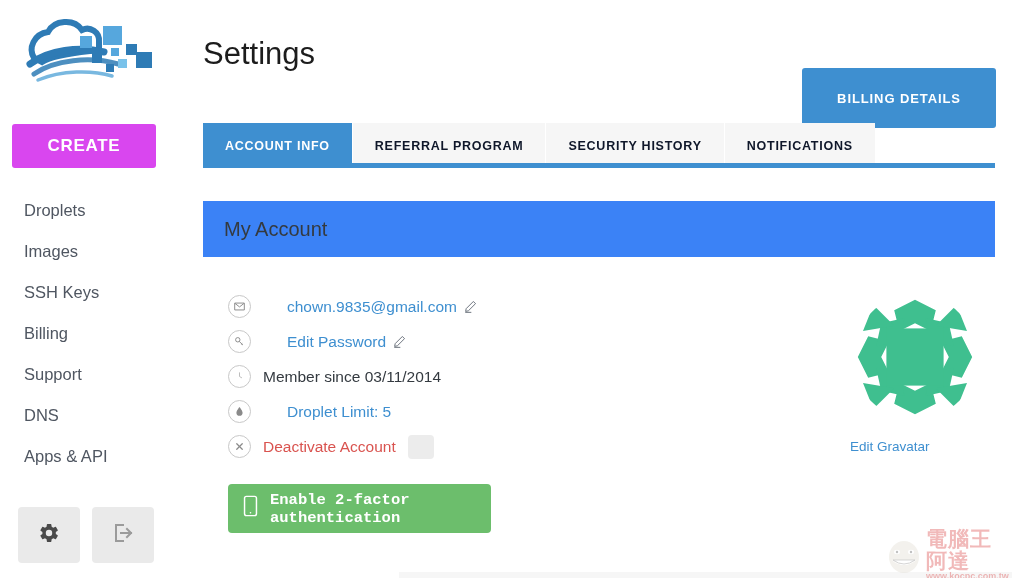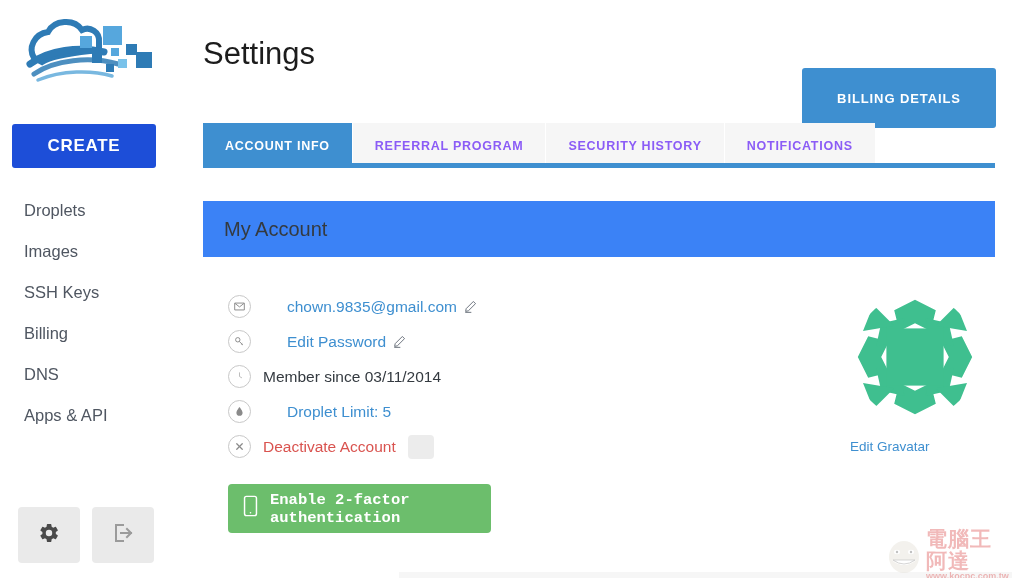--- a/index.html
+++ b/index.html
@@ -17,21 +17,21 @@
     width: 196px; height: 578px;
     background: #ffffff;
   }
   #logo {
     position: absolute; left: 14px; top: 12px;
     width: 150px; height: 76px;
   }
   #create-button {
     position: absolute; left: 12px; top: 124px;
     width: 144px; height: 44px;
-    background: #1d4ed8;
+    background: #d946ef;
     border-radius: 3px;
     color: #ffffff;
     font-size: 17px; font-weight: bold;
     letter-spacing: 0.7px;
     display: flex; align-items: center; justify-content: center;
     cursor: pointer;
   }
   #nav { position: absolute; left: 0; top: 190px; width: 196px; }
   .nav-item {
     height: 41px;
@@ -71,21 +71,21 @@
     cursor: pointer;
     margin-top: 40px;
   }
 
   
   #tabs { position: absolute; left: 7px; top: 123px; height: 45px; display: flex; }
   .tab {
     height: 45px;
     padding: 0 22px;
     background: #f6f6f6;
-    color: #8b5cf6;
+    color: #0f172a;
     font-size: 12.5px; font-weight: bold;
     letter-spacing: 0.75px;
     display: flex; align-items: center; justify-content: center;
     margin-right: 1px;
     cursor: pointer;
   }
   .tab.active { background: #3e8fd0; color: #ffffff; }
   #tab-underline {
     position: absolute; left: 7px; top: 163px;
     width: 792px; height: 5px;
@@ -207,20 +207,23 @@
         <span>Droplets</span>
       </div>
       <div class="nav-item">
         <span>Images</span>
       </div>
       <div class="nav-item">
         <span>SSH Keys</span>
       </div>
       <div class="nav-item">
         <span>Billing</span>
+      </div>
+      <div class="nav-item">
+        <span>Support</span>
       </div>
       <div class="nav-item">
         <span>DNS</span>
       </div>
       <div class="nav-item">
         <span>Apps &amp; API</span>
       </div>
     </div>
 
     <div id="sidebar-footer">

